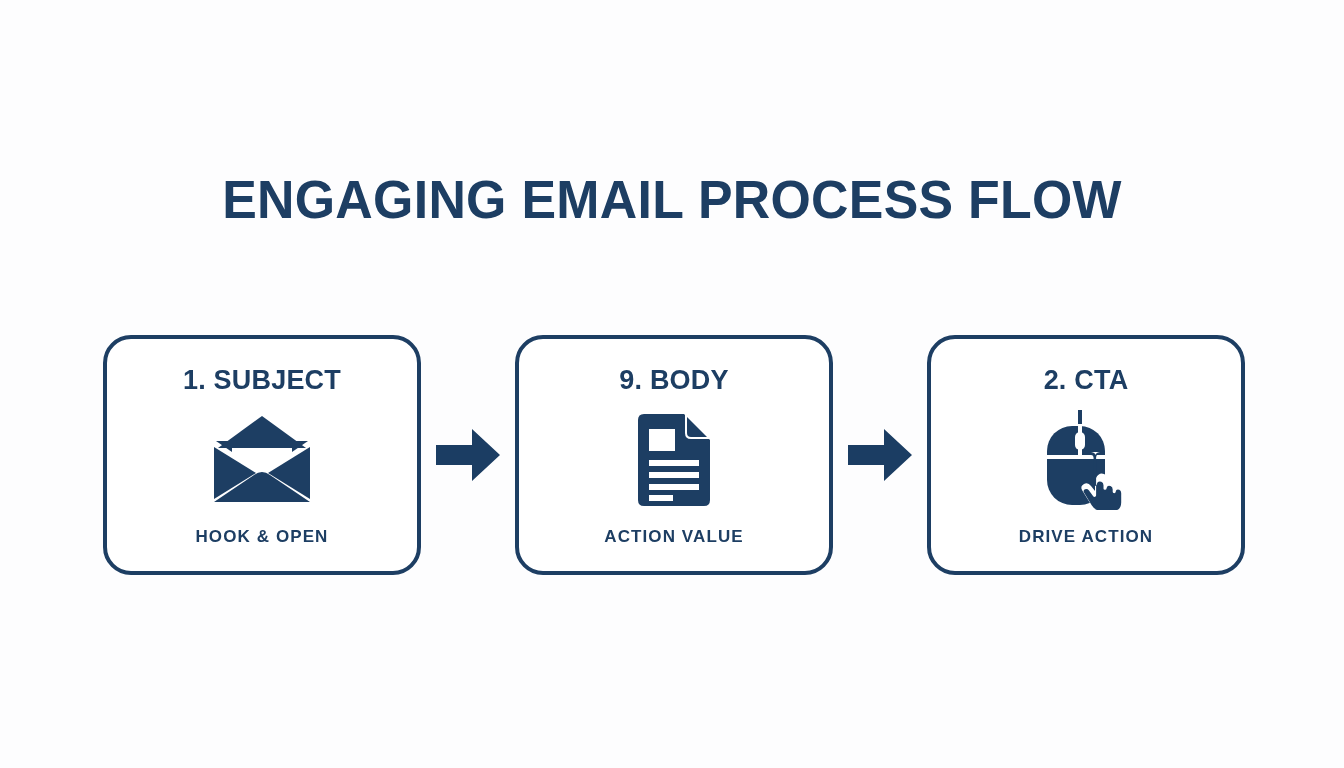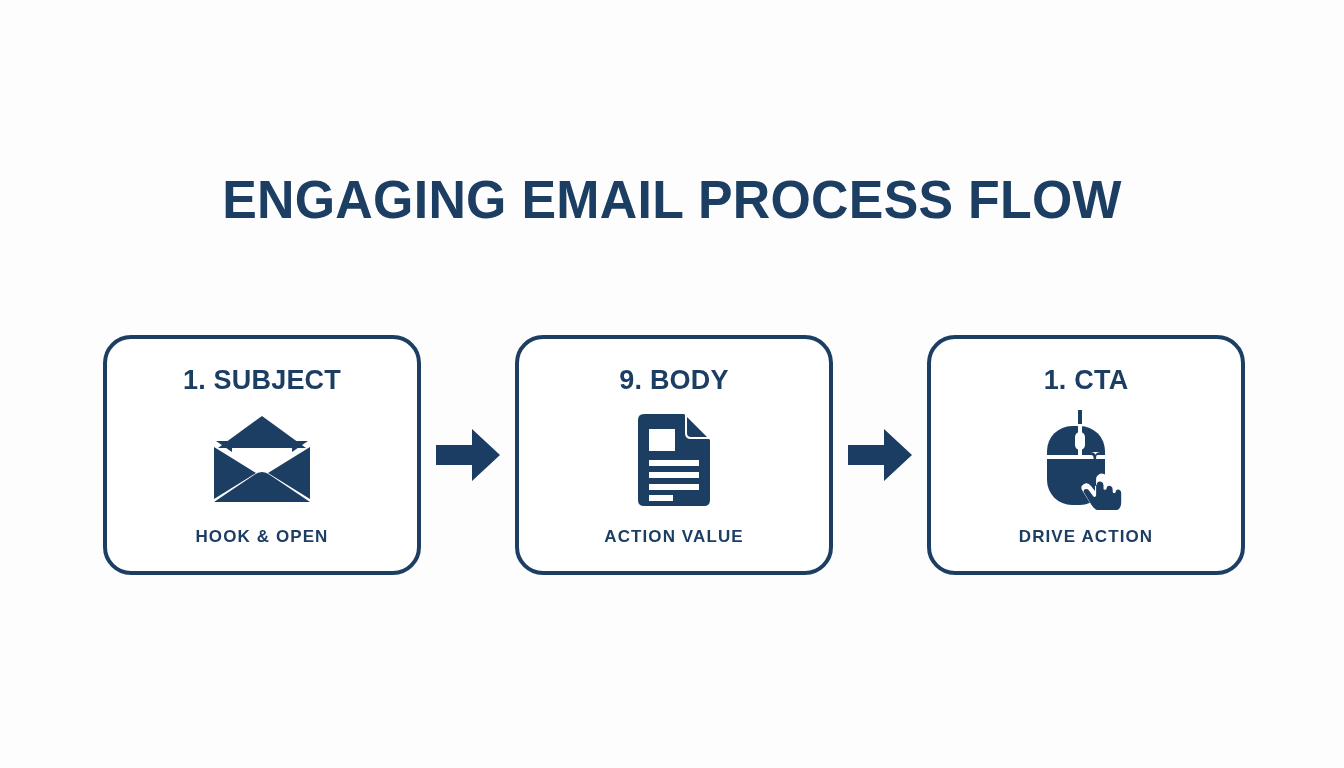--- a/index.html
+++ b/index.html
@@ -174,21 +174,21 @@
 
     <div class="arrow">
       <span>
         <svg width="64" height="52" viewBox="0 0 64 52">
           <path d="M0 16 H36 V0 L64 26 L36 52 V36 H0 Z" fill="#1b3d63"></path>
         </svg>
       </span>
     </div>
 
     <div class="card">
-      <div class="card-title">1. CTA</div>
+      <div class="card-title">2. CTA</div>
 
       <div class="card-icon">
         <span>
           <svg width="78" height="100" viewBox="0 0 78 100" fill="none">
 
             <rect x="31" y="0" width="4" height="14" fill="#1d3e63"></rect>
 
             <path d="M33 16 h0 a25 25 0 0 1 25 25 v29 a25 25 0 0 1 -25 25 h-8 a25 25 0 0 1 -25 -25 v-29 a25 25 0 0 1 25 -25 z" fill="#1d3e63"></path>
 
             <rect x="0" y="45" width="62" height="4" fill="#ffffff"></rect>

